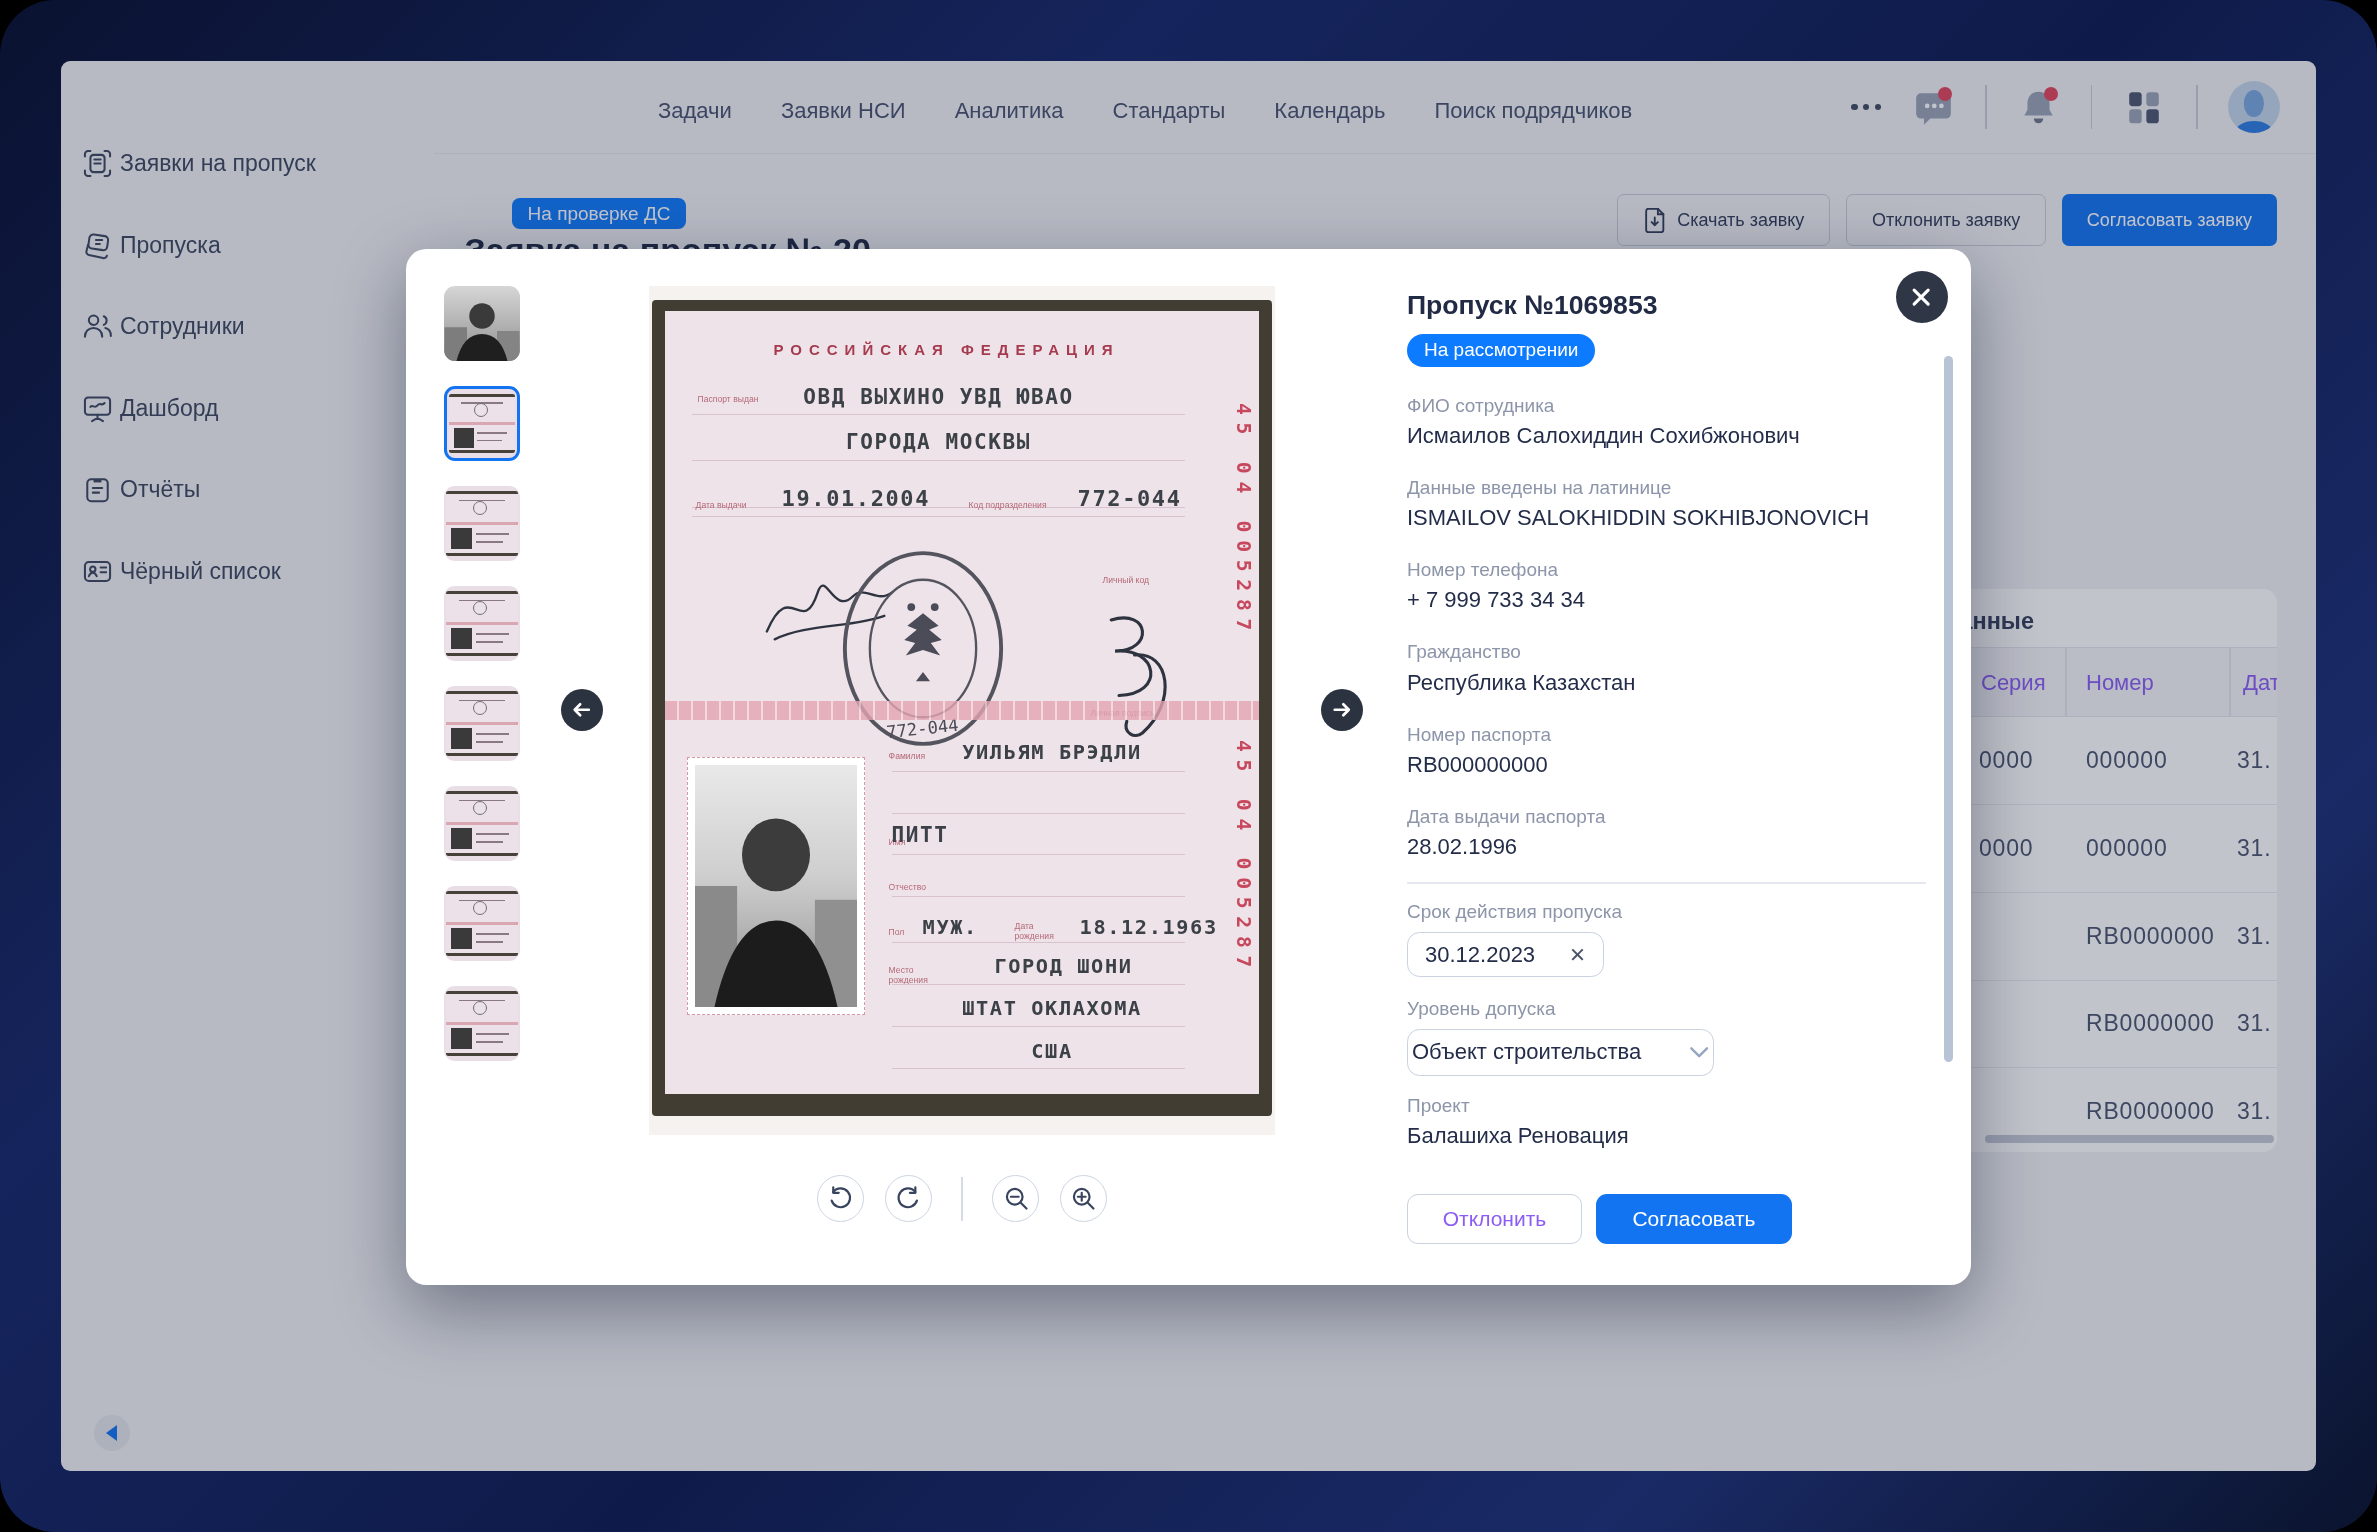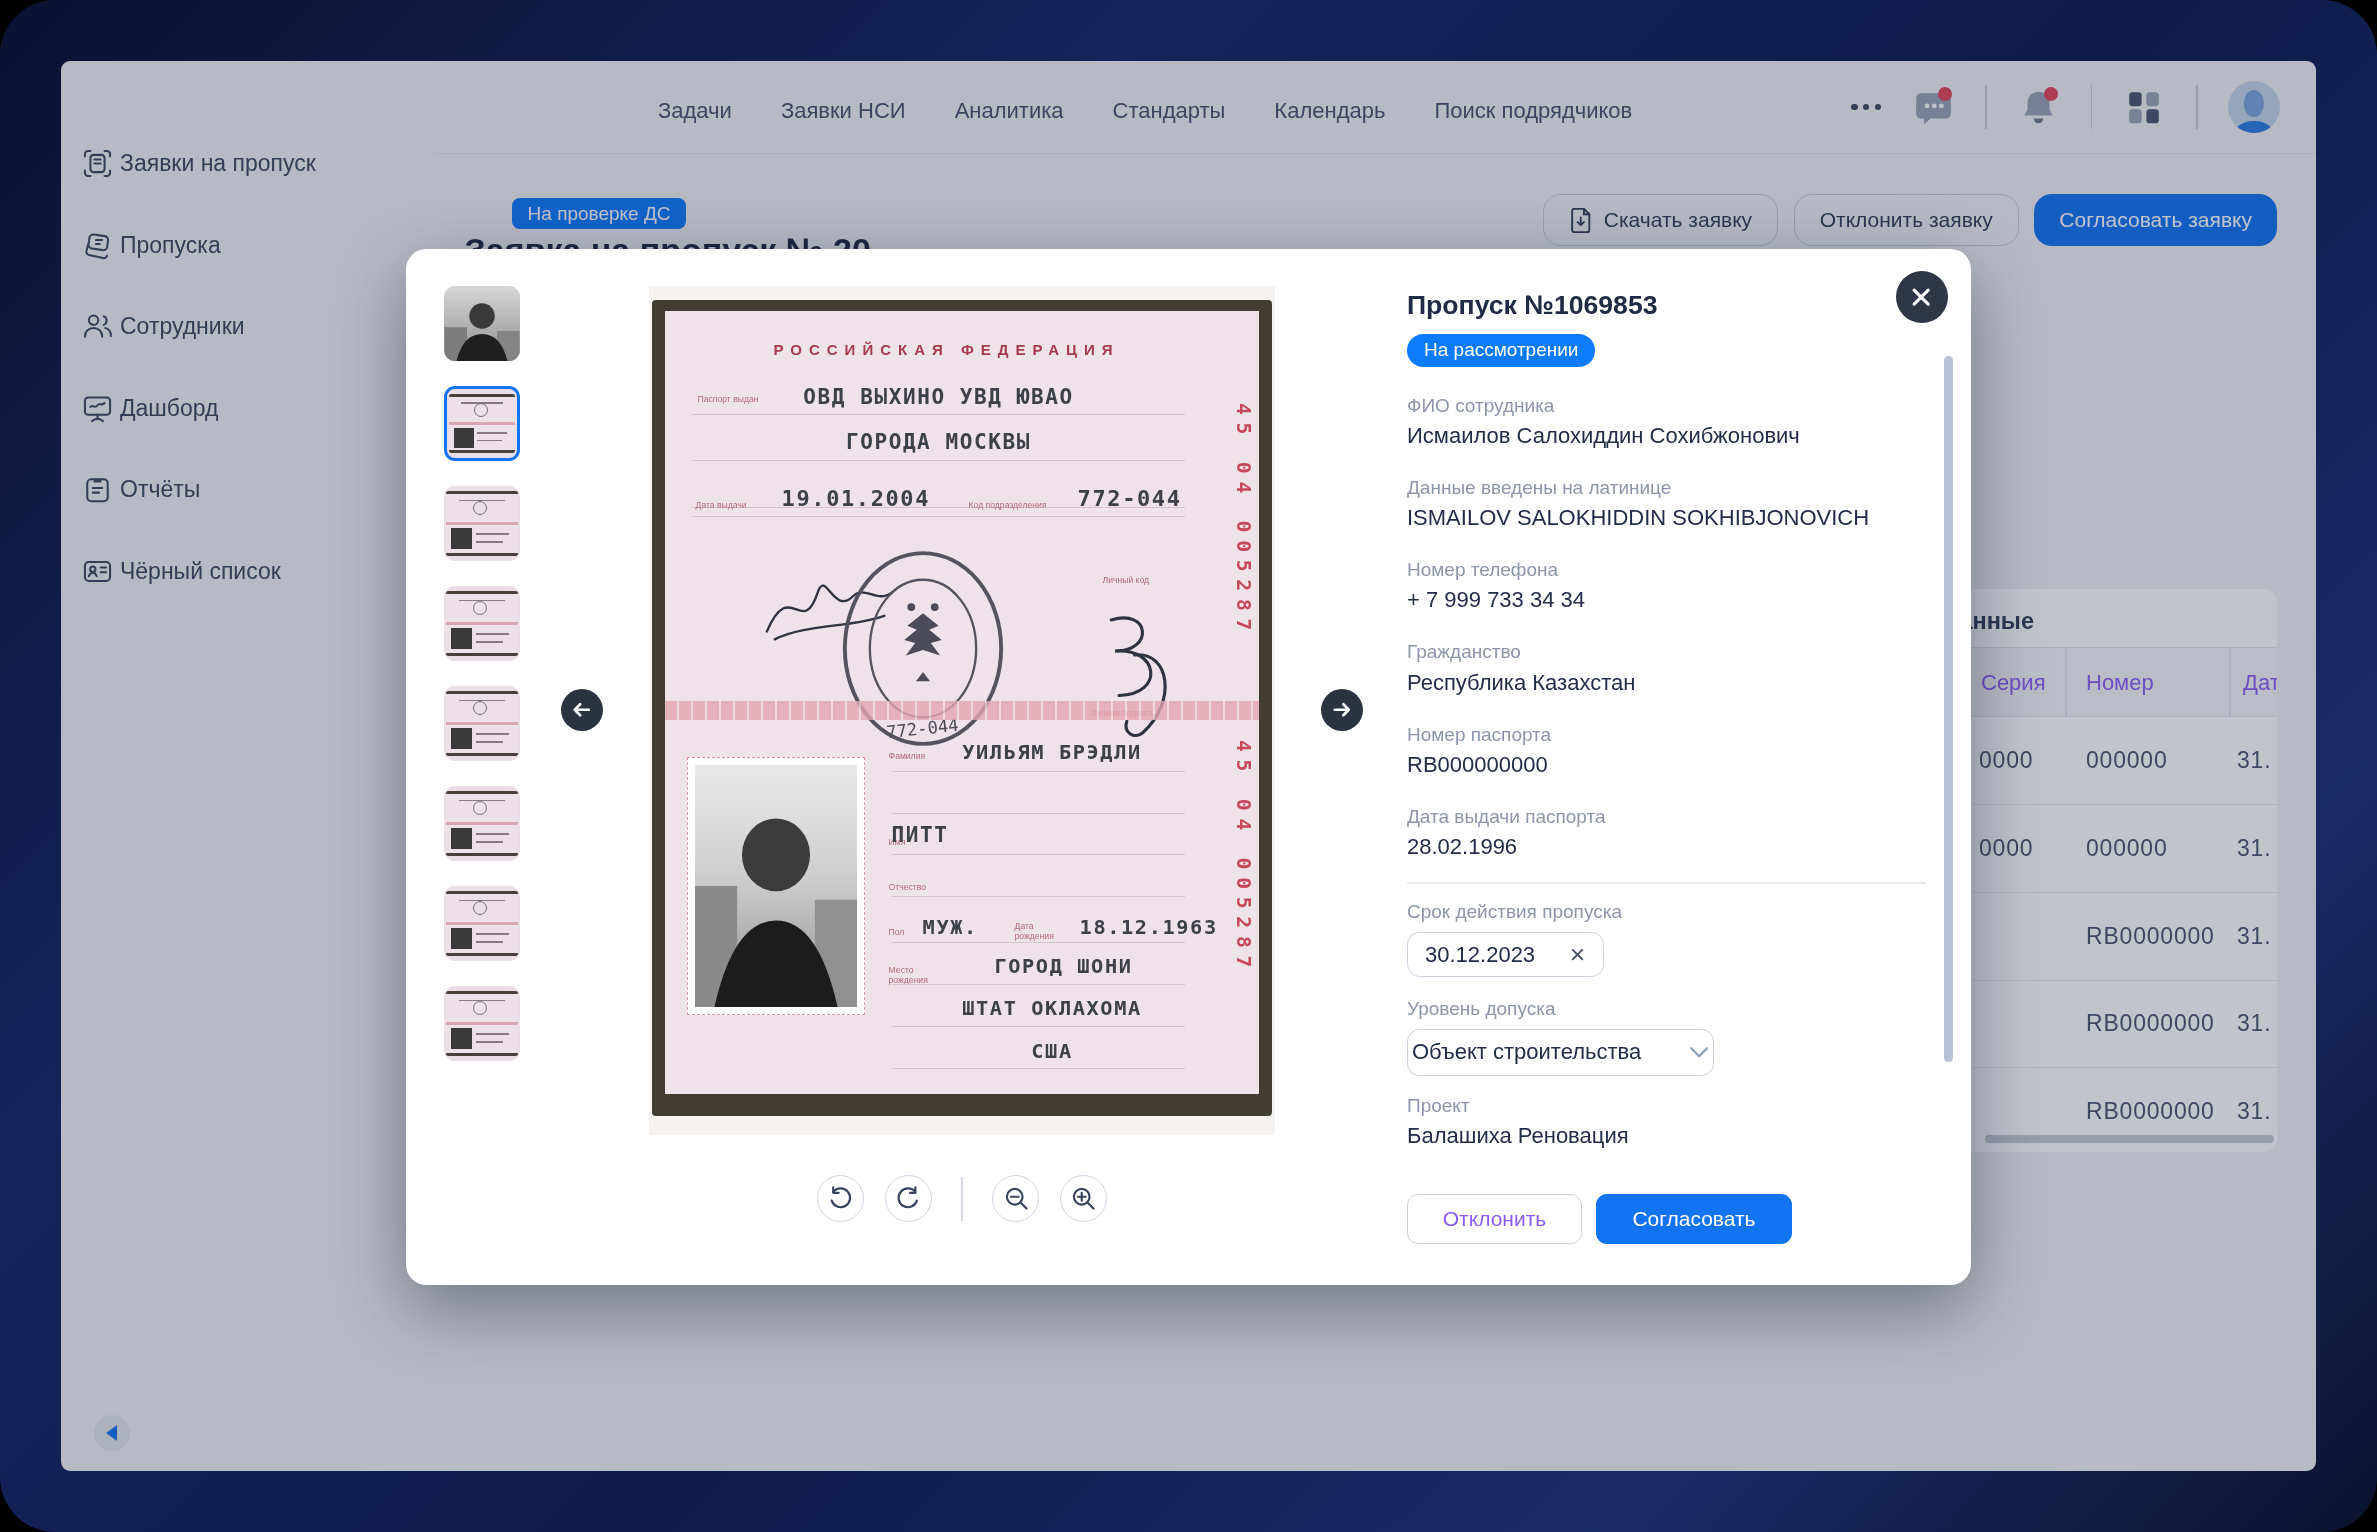--- a/index.html
+++ b/index.html
@@ -25,21 +25,21 @@
   .reddot { position:absolute; top:1.6px; right:3.1px; width:14px; height:14px; border-radius:50%; background:#e0455c; }
   .avatar { width:52px; height:52px; border-radius:50%; background:#c2d5eb; position:relative; overflow:hidden; }
   .avatar .head { position:absolute; left:50%; top:9.4px; transform:translateX(-50%); width:20.3px; height:26.6px; border-radius:50%; background:#78a6de; }
   .avatar .body { position:absolute; left:50%; bottom:-11px; transform:translateX(-50%); width:38px; height:23.5px; border-radius:50% 50% 0 0; background:#2b7ce2; }
 
   
   .content { position:absolute; left:373px; top:93px; right:0; bottom:0; }
   .status-badge { position:absolute; left:78px; top:44px; height:31px; padding:0 15.6px; border-radius:7.8px; background:#0f7bfd; color:#fff; font-size:19px; display:flex; align-items:center; }
   .page-title { position:absolute; left:30.5px; top:77px; font-size:34px; font-weight:bold; color:#1f2944; }
   .actions { position:absolute; top:40px; right:39px; display:flex; gap:15.6px; }
-  .btn { height:52px; border-radius:18px; display:flex; align-items:center; justify-content:center; font-size:21px; font-weight:500; padding:17px 25px; cursor:pointer; white-space:nowrap; }
+  .btn { height:52px; border-radius:7px; display:flex; align-items:center; justify-content:center; font-size:18px; font-weight:500; padding:17px 25px; cursor:pointer; white-space:nowrap; }
   .btn.outline { border:1.6px solid #c4cbd9; color:#323d59; gap:11px; }
   .btn.primary { background:#1374f2; color:#fff; }
 
   .card { position:absolute; left:65px; top:435px; width:1778px; height:563px; background:#fff; border-radius:14px; overflow:hidden; }
   .card-title { position:absolute; top:19px; right:243px; font-size:23.5px; font-weight:600; color:#35405c; white-space:nowrap; }
   .pheader { position:absolute; left:0; right:0; top:58px; height:70px; background:#f4f5f8; border-top:1.6px solid #e2e5ec; border-bottom:1.6px solid #e2e5ec; }
   .pheader span { position:absolute; top:22px; font-size:22px; font-weight:400; color:#8b5cf6;text-align:right; }
   .vline { position:absolute; top:58px; height:70px; width:1.6px; background:#e2e5ec; }
   .prow { position:absolute; left:0; right:0; height:88px; border-bottom:1.6px solid #e9ebf1; }
   .prow span { position:absolute; top:30px; font-size:23px; color:#4a5470; letter-spacing:0.8px; }

